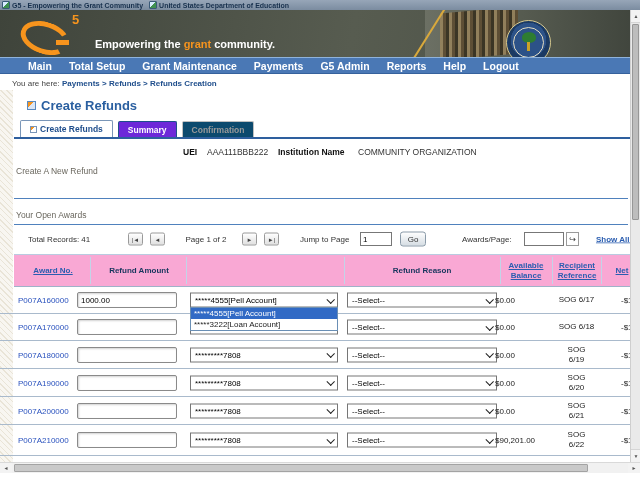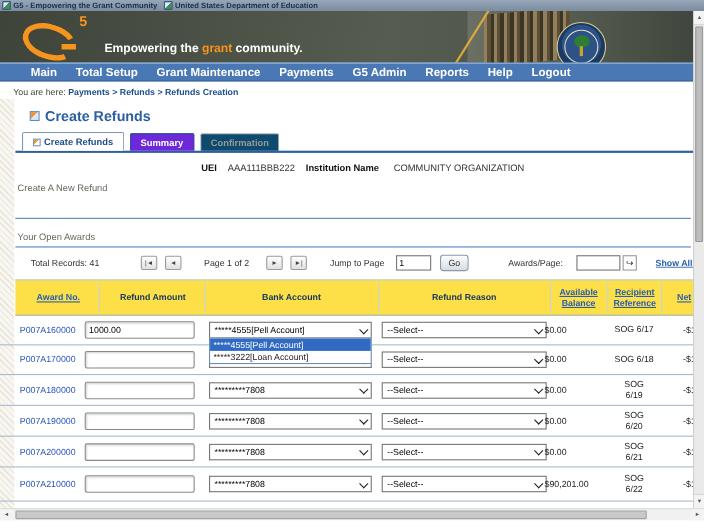--- a/index.html
+++ b/index.html
@@ -92,21 +92,21 @@
   .pg-go{left:400px;width:26px;height:15px;border:1px solid #8a9aa8;border-radius:3px;
     background:linear-gradient(#fefefe,#d5dde3);display:flex;align-items:center;justify-content:center;cursor:pointer;box-sizing:border-box;}
   .pg-pp-label{left:462px;}
   .pg-pp-input{left:524px;width:40px;height:14px;border:1px solid #777;font-size:8px;padding:0 2px;box-sizing:border-box;}
   .pg-pp-go{left:566px;width:13px;height:14px;border:1px solid #9a9a9a;background:#fff;font-size:8px;color:#333;
     display:flex;align-items:center;justify-content:center;cursor:pointer;box-sizing:border-box;}
   .pg-showall{left:596px;width:42px;overflow:hidden;white-space:nowrap;color:#2a5db0;font-weight:bold;
     text-decoration:underline;cursor:pointer;}
 
   
-  .thead{position:absolute;left:14px;top:254px;width:616px;height:33px;background:#fde047;
+  .thead{position:absolute;left:14px;top:254px;width:616px;height:33px;background:#f9a8d4;
     border-top:1px solid #b9cbe0;border-bottom:1px solid #9fb2c8;box-sizing:border-box;}
   .th{position:absolute;top:50%;transform:translateY(-50%);font-size:8px;font-weight:bold;
     text-align:center;color:#17365d;line-height:1.25;}
   .th.sort{color:#2a5db0;text-decoration:underline;cursor:pointer;}
   .h-award{left:0;width:78px;} .h-amount{left:78px;width:94px;} .h-bank{left:172px;width:158px;}
   .h-reason{left:330px;width:156px;} .h-balance{left:486px;width:52px;} .h-ref{left:538px;width:50px;}
   .h-net{left:588px;width:40px;}
   .hdiv{position:absolute;top:2px;bottom:2px;width:1px;background:#c3d4e8;}
 
   
@@ -256,21 +256,20 @@
     <input class="pg-pp-input" value="" style="">
     <span class="pg-pp-go">
         <span>↪</span>
       </span>
     <span class="pg-showall">Show All A</span>
   </div>
 
   <div class="thead">
     <span class="th sort h-award">Award No.</span>
     <span class="th h-amount">Refund Amount</span>
-    <span class="th h-bank">Bank Account</span>
     <span class="th h-reason">Refund Reason</span>
     <span class="th sort h-balance">Available Balance</span>
     <span class="th sort h-ref">Recipient Reference</span>
     <span class="th sort h-net">Net</span>
     <span class="hdiv" style="left:76px"></span>
     <span class="hdiv" style="left:172px"></span>
     <span class="hdiv" style="left:330px"></span>
     <span class="hdiv" style="left:486px"></span>
     <span class="hdiv" style="left:538px"></span>
     <span class="hdiv" style="left:587px"></span>

